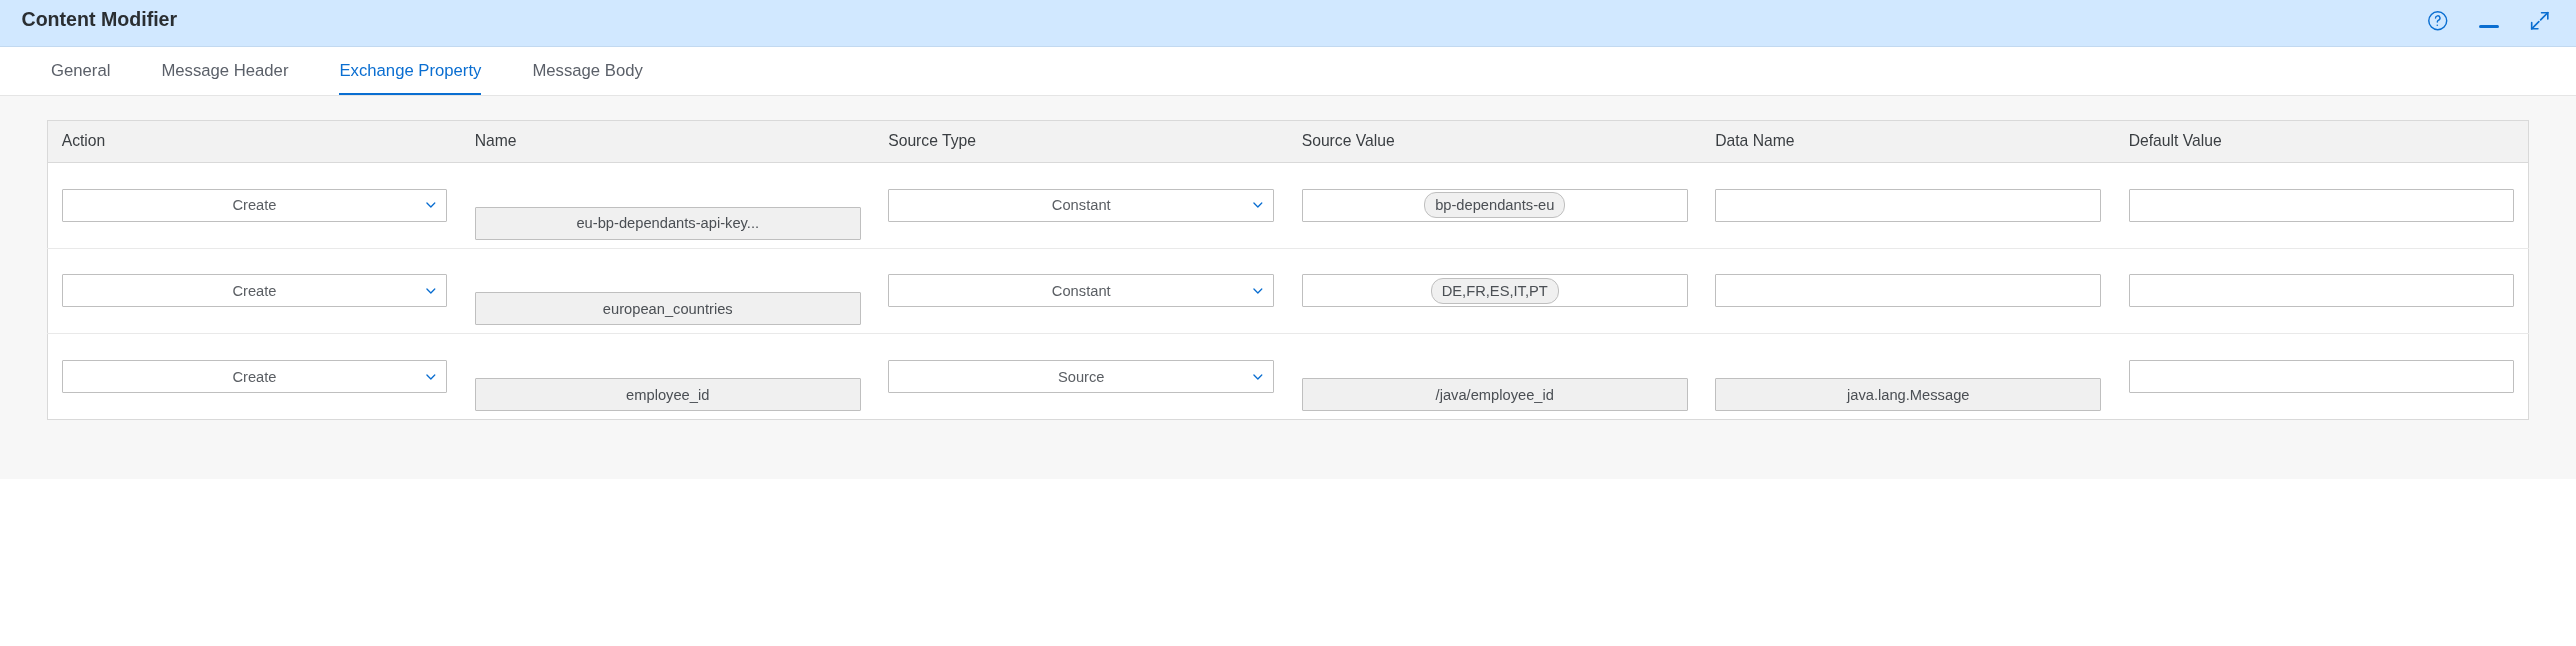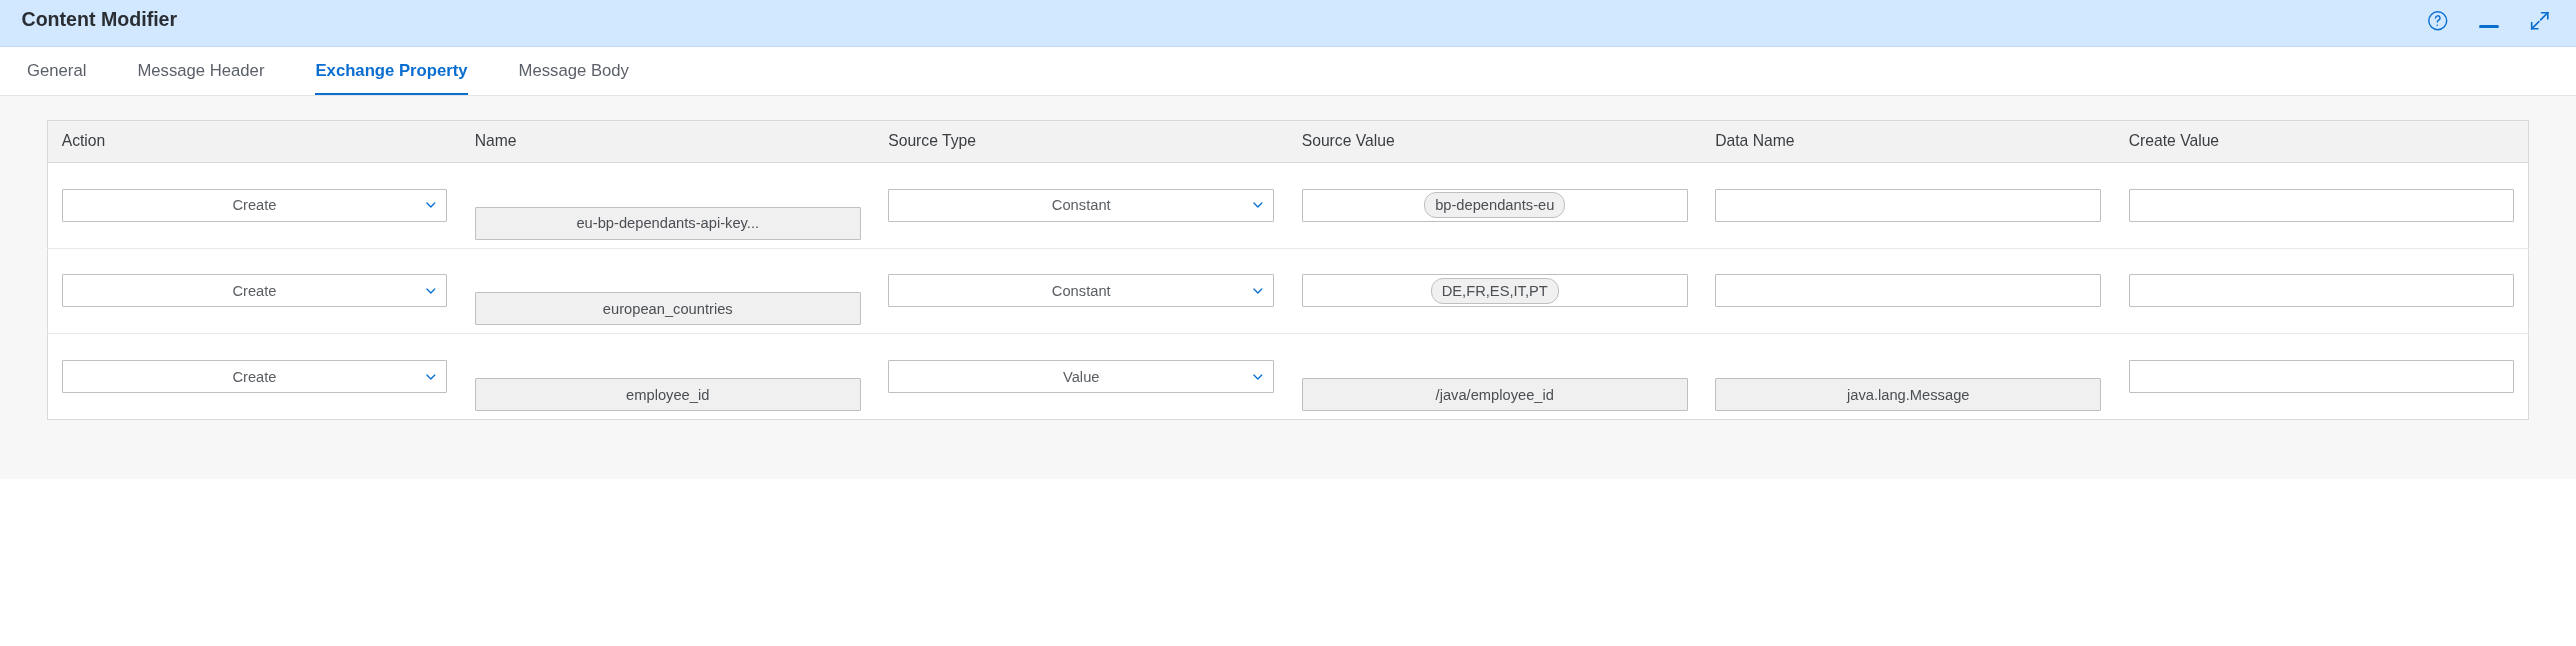--- a/index.html
+++ b/index.html
@@ -37,35 +37,35 @@
     justify-content: center;
     cursor: pointer;
     width: 25.5px;
     height: 25.5px;
   }
   .tabs-bar {
     background: #fff;
     border-bottom: 1px solid #e5e5e5;
     display: flex;
     align-items: flex-end;
-    padding-left: 27px;
+    padding-left: 51px;
     height: 49px;
   }
   .tab {
     font-size: 16.7px;
     color: #5b6069;
     padding: 11.8px 0;
     margin-right: 51px;
     cursor: pointer;
     border-bottom: 2.9px solid transparent;
     line-height: 1.3;
   }
   .tab.active {
     color: #0a6ed1;
-    font-weight: 700;
+    font-weight: 400;
     border-bottom-color: #0a6ed1;
   }
   .body-area {
     background: #f7f7f7;
     padding: 23.5px 47px 59px 47px;
     border-top: 0;
   }
   .section-label {
     font-size: 16.7px;
     color: #32363a;
@@ -197,21 +197,21 @@
 
 
   <table class="props">
     <thead>
       <tr>
         <th class="col-action">Action</th>
         <th class="col-name">Name</th>
         <th class="col-sourcetype">Source Type</th>
         <th class="col-sourcevalue">Source Value</th>
         <th class="col-datatype">Data Name</th>
-        <th class="col-defaultvalue">Create Value</th>
+        <th class="col-defaultvalue">Default Value</th>
       </tr>
     </thead>
     <tbody id="rows">
         <tr>
           <td>
             <div class="field select">
               <span>Create</span>
               <span class="caret">
                 <svg width="15.7" height="15.7" viewBox="0 0 24 24" fill="none" stroke="currentColor" stroke-width="2" stroke-linecap="round" stroke-linejoin="round">
                   <polyline points="6 9 12 15 18 9"></polyline>
@@ -303,21 +303,21 @@
               </span>
             </div>
           </td>
           <td>
             <div class="field readonly">
               <span>employee_id</span>
             </div>
           </td>
           <td>
             <div class="field select">
-              <span>Value</span>
+              <span>Source</span>
               <span class="caret">
                 <svg width="15.7" height="15.7" viewBox="0 0 24 24" fill="none" stroke="currentColor" stroke-width="2" stroke-linecap="round" stroke-linejoin="round">
                   <polyline points="6 9 12 15 18 9"></polyline>
                 </svg>
               </span>
             </div>
           </td>
           <td>
             <div class="field readonly">
               <span>/java/employee_id</span>

